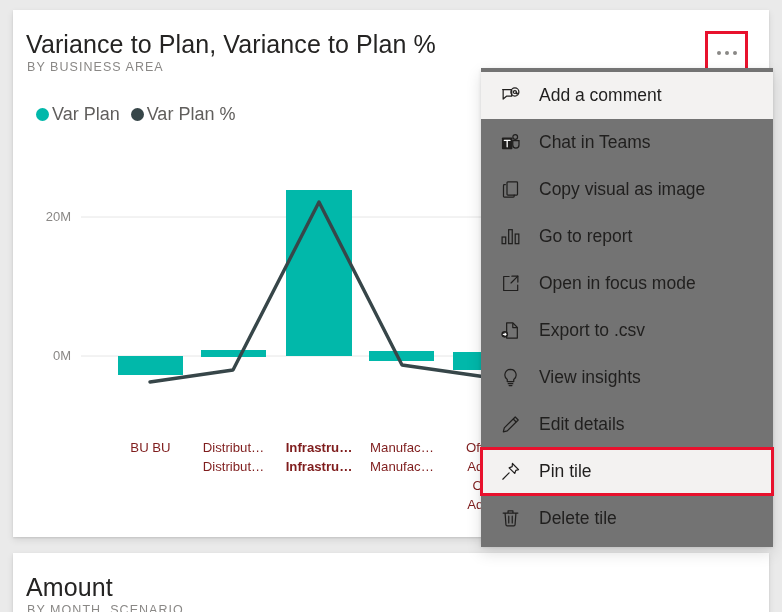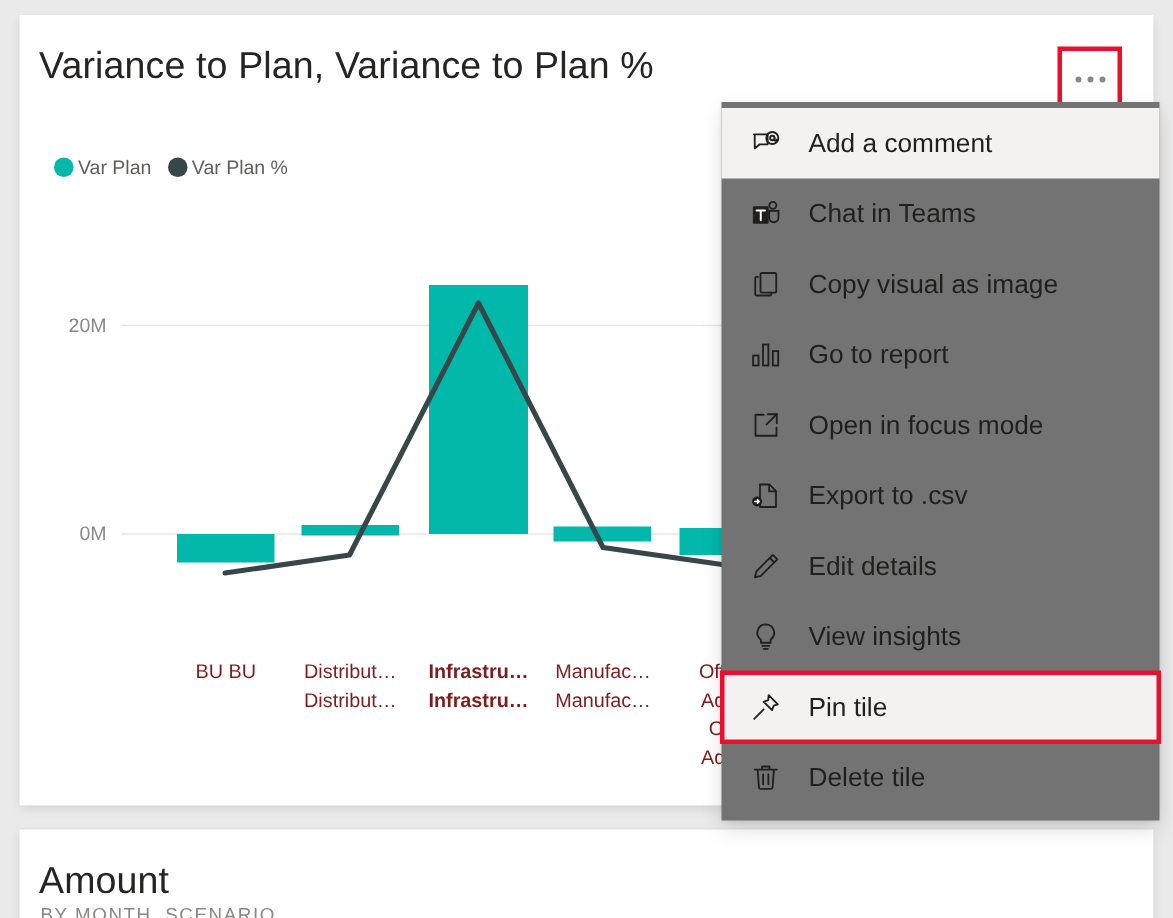--- a/index.html
+++ b/index.html
@@ -94,21 +94,21 @@
     align-items: center;
     gap: 3px;
   }
   .legend-swatch {
     width: 13px;
     height: 13px;
     border-radius: 50%;
     flex: none;
   }
   .legend-label {
-    font-size: 13px;
+    font-size: 18px;
     color: #605e5c;
     white-space: nowrap;
   }
 
   
   #chart-area {
     position: absolute;
     left: 0px;
     top: 130px;
     width: 756px;
@@ -196,20 +196,21 @@
   }
 </style>
 </head>
 <body>
 
 <div id="stage">
 
   <div class="tile" id="tile-variance">
 
     <div class="tile-title">Variance to Plan, Variance to Plan %</div>
+    <div class="tile-subtitle">BY BUSINESS AREA</div>
 
     <div id="legend">
       <div class="legend-item">
         <span class="legend-swatch" style="background:#01b8aa"></span>
         <span class="legend-label">Var Plan</span>
       </div>
       <div class="legend-item">
         <span class="legend-swatch" style="background:#374649"></span>
         <span class="legend-label">Var Plan %</span>
       </div>
@@ -324,36 +325,36 @@
           <circle cx="5.4" cy="16.4" r="3.8" fill="#201f1e" stroke="none"></circle>
           <path d="M3.7 16.4h3.2M5.7 15.1l1.3 1.3-1.3 1.3" stroke="#ffffff" stroke-width="1.2" stroke-linecap="round" stroke-linejoin="round"></path>
         </svg>
       </span>
       <span class="menu-label">Export to .csv</span>
     </div>
 
     <div class="menu-item">
       <span class="menu-icon">
         <svg width="21" height="21" viewBox="0 0 24 24" fill="none" stroke="#201f1e" stroke-width="1.4">
-          <path d="M17.4 3.4 20.8 6.8 8.3 19.3l-4.5 1.1 1.1-4.5z" stroke-linejoin="round"></path>
-          <path d="M15.1 5.7l3.4 3.4"></path>
-        </svg>
-      </span>
-      <span class="menu-label">Edit details</span>
-    </div>
-
-    <div class="menu-item">
-      <span class="menu-icon">
-        <svg width="21" height="21" viewBox="0 0 24 24" fill="none" stroke="#201f1e" stroke-width="1.4">
           <path d="M12 2.6a6.4 6.4 0 0 0-3.7 11.6v2.4h7.4v-2.4A6.4 6.4 0 0 0 12 2.6z" stroke-linejoin="round"></path>
           <path d="M9.4 19h5.2" stroke-linecap="round"></path>
           <path d="M10.4 21.2h3.2" stroke-linecap="round"></path>
         </svg>
       </span>
       <span class="menu-label">View insights</span>
+    </div>
+
+    <div class="menu-item">
+      <span class="menu-icon">
+        <svg width="21" height="21" viewBox="0 0 24 24" fill="none" stroke="#201f1e" stroke-width="1.4">
+          <path d="M17.4 3.4 20.8 6.8 8.3 19.3l-4.5 1.1 1.1-4.5z" stroke-linejoin="round"></path>
+          <path d="M15.1 5.7l3.4 3.4"></path>
+        </svg>
+      </span>
+      <span class="menu-label">Edit details</span>
     </div>
 
     <div class="menu-item boxed">
       <span class="menu-icon">
         <svg width="21" height="21" viewBox="0 0 24 24" fill="none" stroke="#201f1e" stroke-width="1.4">
           <path d="M14.2 2.8 21.2 9.8l-3.1.9-1.3 3.5-6.4-6.4 3.5-1.3z" stroke-linejoin="round"></path>
           <path d="M10.4 13.6 3.2 20.8" stroke-linecap="round"></path>
         </svg>
       </span>
       <span class="menu-label">Pin tile</span>

